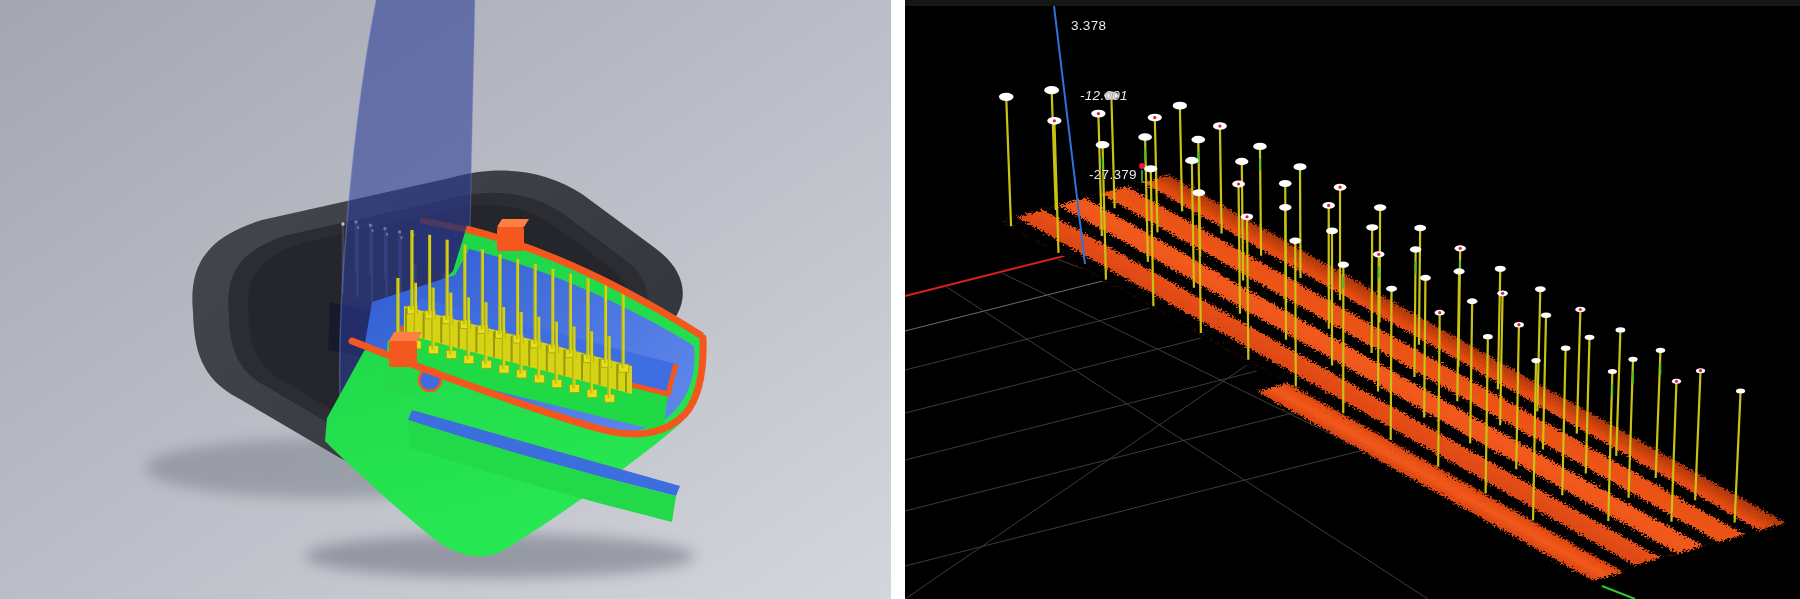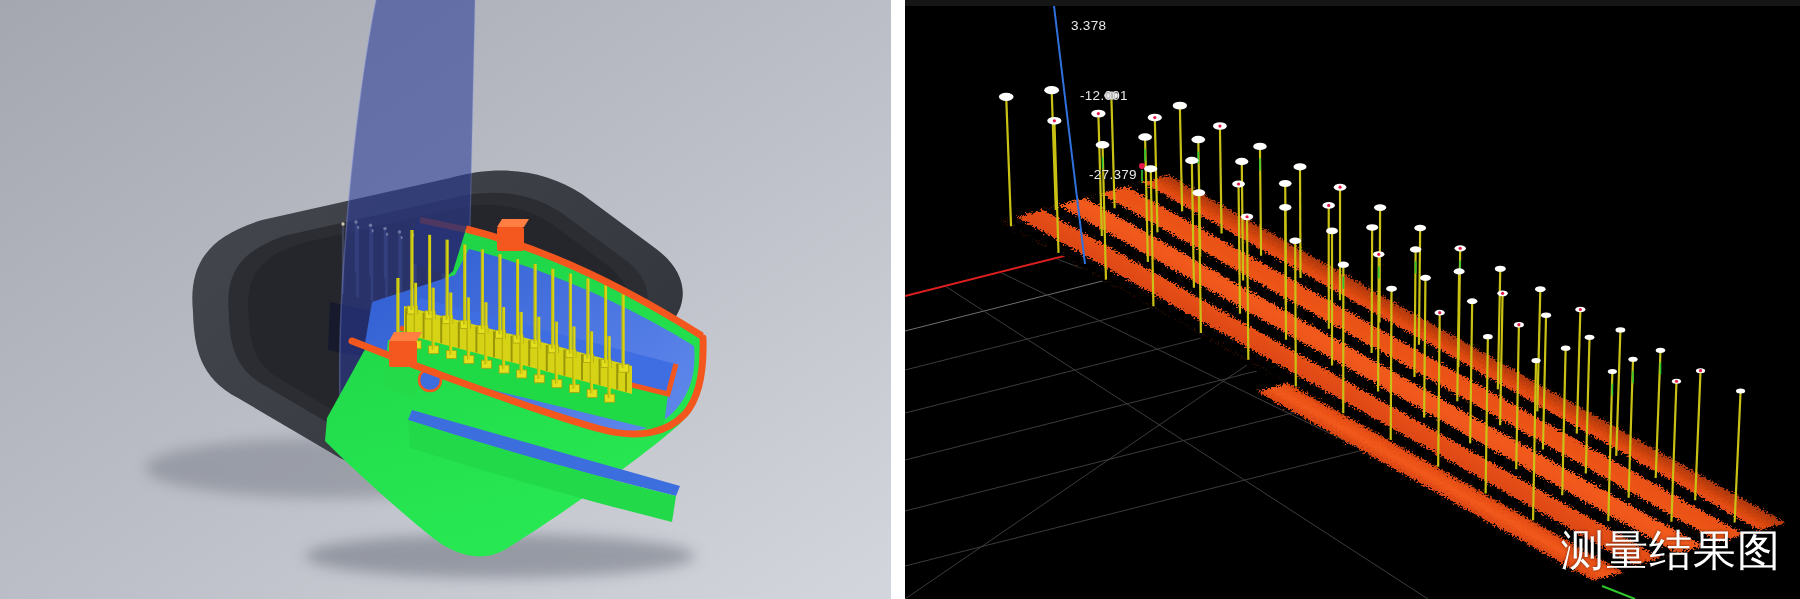--- a/index.html
+++ b/index.html
@@ -448,17 +448,16 @@
           <ellipse cx="534.7022327272728" cy="312.66763636363635" rx="5.145909090909091" ry="2.8302500000000004" fill="#ffffff"></ellipse>
           <circle cx="534.7022327272728" cy="312.66763636363635" r="1.6" fill="#e8174a"></circle>
           <line x1="580.6094545454546" y1="493.44072727272726" x2="582.8685963636364" y2="336.6458181818182" stroke="#c9c214" stroke-width="2.2"></line>
           <ellipse cx="582.8685963636364" cy="336.6458181818182" rx="4.900454545454545" ry="2.69525" fill="#ffffff"></ellipse>
           <line x1="628.0640000000001" y1="520.168" x2="631.0349600000001" y2="360.624" stroke="#c9c214" stroke-width="2.2"></line>
           <ellipse cx="631.0349600000001" cy="360.624" rx="4.655000000000001" ry="2.560250000000001" fill="#ffffff"></ellipse>
         </g>
     </svg>
 
     <div class="tick-label" id="tick0" style="left: 166px; top: 18px;">3.378</div>
-    <div class="tick-label" id="tick1" style="left: 175px; top: 88px;">-12.001</div>
+    <div class="tick-label" id="tick1" style="left: 175px; top: 88px; font-style: italic;">-12.001</div>
     <div class="tick-label" id="tick2" style="left: 184px; top: 154px; margin-top: 13px;">-27.379</div>
-    <div class="caption" id="captionEl" style="left: 656px; top: 522px;">测量结果图</div>
   </div>
 </div>
 
 </body></html>

